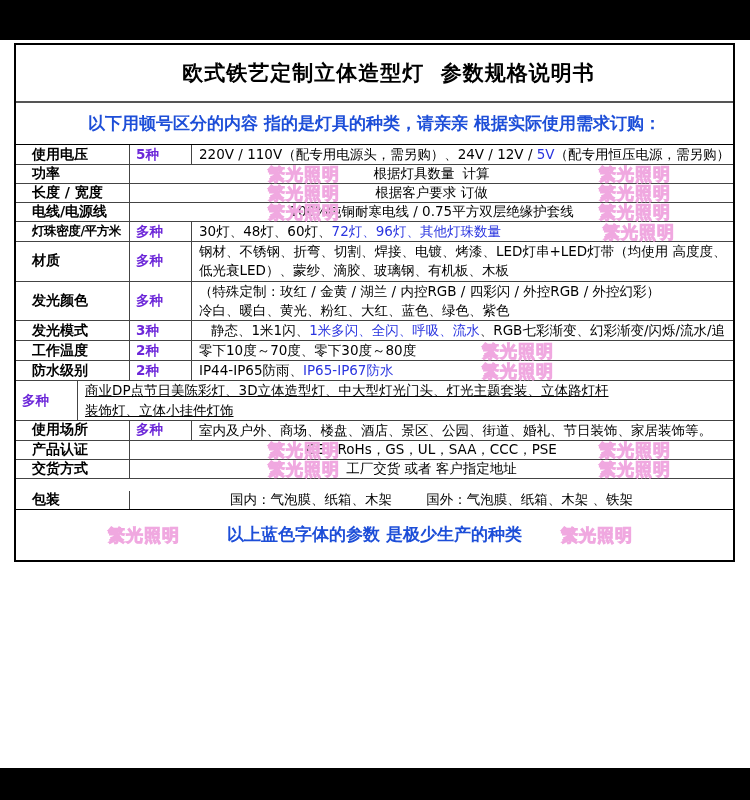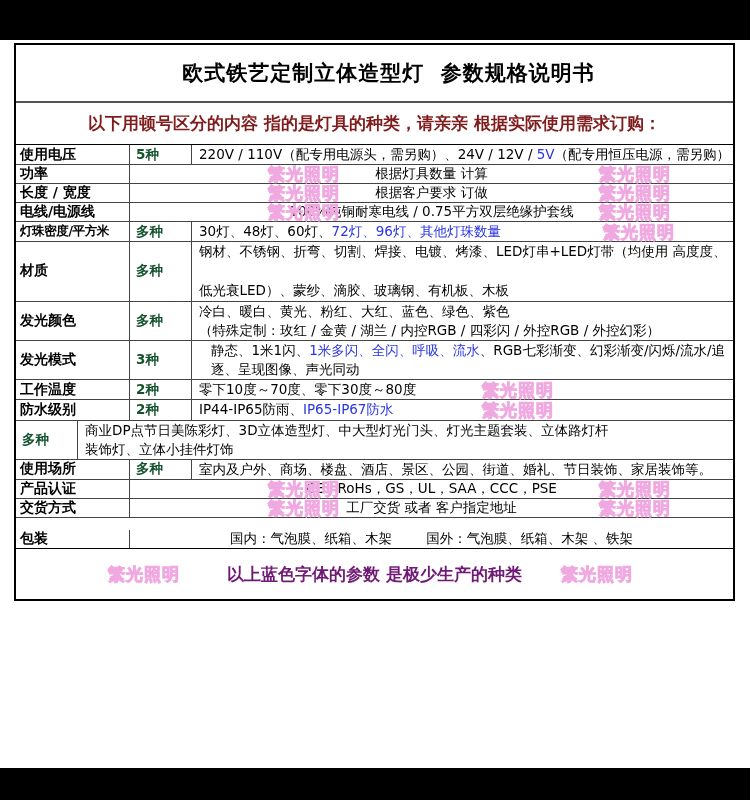--- a/index.html
+++ b/index.html
@@ -32,46 +32,46 @@
     white-space:pre;
   }
 
   
   .notice-row{
     height:41px;
     display:flex;align-items:center;justify-content:center;
     border-bottom:1.5px solid #000;
   }
   .notice-row .txt{
-    font-size:17px;font-weight:bold;color:#7f1d1d;white-space:pre;
+    font-size:17px;font-weight:bold;color:#1d4ed8;white-space:pre;
   }
 
   
   .row{
     display:flex;
     border-bottom:1.5px solid #444;
     box-sizing:border-box;
     position:relative;
   }
   .row:last-of-type{border-bottom:none;margin-top:12px;}
   .c-label{
     width:114px;flex:0 0 114px;
     border-right:1.5px solid #444;
     display:flex;align-items:center;
-    padding-left:4px;box-sizing:border-box;
+    padding-left:16px;box-sizing:border-box;
     font-size:14px;font-weight:bold;color:#000;
     white-space:nowrap;
   }
   .c-label.small{font-size:12.5px;letter-spacing:-0.4px;}
   .c-count{
     width:62px;flex:0 0 62px;
     border-right:1.5px solid #444;
     display:flex;align-items:center;
     padding-left:6px;box-sizing:border-box;
-    font-size:13.5px;font-weight:bold;color:#14532d;
+    font-size:13.5px;font-weight:bold;color:#6d28d9;
   }
   .c-val{
     flex:1 1 auto;
     display:flex;flex-direction:column;justify-content:flex-end;
     padding-left:7px;padding-right:16px;box-sizing:border-box;
     font-size:13.5px;color:#000;line-height:1.42;
   }
   .c-merged{
     flex:1 1 auto;
     display:flex;align-items:center;justify-content:center;
@@ -99,21 +99,21 @@
   .row-inline-wm{position:absolute;top:50%;transform:translateY(-50%);}
 
   
   .footer-row{
     height:50px;
     display:flex;align-items:center;justify-content:center;
     position:relative;
     border-top:1.5px solid #000;
   }
   .footer-row .txt{
-    font-size:17px;font-weight:bold;color:#701a75;white-space:pre;
+    font-size:17px;font-weight:bold;color:#1d4ed8;white-space:pre;
   }
   .footer-row .wm{position:absolute;top:50%;transform:translateY(-50%);}
   .fw-l{left:92px;}
   .fw-r{right:100px;}
 </style>
 </head>
 <body>
 
 <div class="band-top"></div>
 
@@ -133,21 +133,21 @@
         <div class="c-count">5种</div>
         <div class="c-val" style="position: relative;">
           <div class="line"><span>220V / 110V（配专用电源头，需另购）、24V / 12V / </span><span class="blue">5V</span><span>（配专用恒压电源，需另购）</span></div>
         </div>
       </div>
       <div class="row">
         <div class="c-label">功率</div>
         <div class="c-merged">
           <div class="wm wm-abs wm-mid-l">繁光照明</div>
           <div class="wm wm-abs wm-mid-r">繁光照明</div>
-          <span style="white-space: pre;">根据灯具数量 计算</span>
+          <span style="white-space: pre; font-family: Liberation Mono, monospace;">根据灯具数量 计算</span>
         </div>
       </div>
       <div class="row">
         <div class="c-label">长度 / 宽度</div>
         <div class="c-merged">
           <div class="wm wm-abs wm-mid-l">繁光照明</div>
           <div class="wm wm-abs wm-mid-r">繁光照明</div>
           <span style="white-space: pre;">根据客户要求 订做</span>
         </div>
       </div>
@@ -163,60 +163,59 @@
         <div class="c-label small">灯珠密度/平方米</div>
         <div class="c-count">多种</div>
         <div class="c-val" style="position: relative;">
           <div class="line"><span>30灯、48灯、60灯、</span><span class="blue">72灯、96灯、其他灯珠数量</span></div>
         </div>
         <div class="wm wm-abs wm-r">繁光照明</div>
       </div>
       <div class="row">
         <div class="c-label">材质</div>
         <div class="c-count">多种</div>
-        <div class="c-val" style="position: relative; gap: 20px;">
+        <div class="c-val" style="position: relative;">
           <div class="line"><span>钢材、不锈钢、折弯、切割、焊接、电镀、烤漆、LED灯串+LED灯带（均使用 高度度、</span></div>
           <div class="line"><span>低光衰LED）、蒙纱、滴胶、玻璃钢、有机板、木板</span></div>
         </div>
       </div>
       <div class="row">
         <div class="c-label">发光颜色</div>
         <div class="c-count">多种</div>
         <div class="c-val" style="position: relative;">
+          <div class="line"><span>（特殊定制：玫红 / 金黄 / 湖兰 / 内控RGB / 四彩闪 / 外控RGB / 外控幻彩）</span></div>
           <div class="line"><span>冷白、暖白、黄光、粉红、大红、蓝色、绿色、紫色</span></div>
-          <div class="line"><span>（特殊定制：玫红 / 金黄 / 湖兰 / 内控RGB / 四彩闪 / 外控RGB / 外控幻彩）</span></div>
         </div>
       </div>
       <div class="row">
         <div class="c-label">发光模式</div>
         <div class="c-count">3种</div>
         <div class="c-val" style="position: relative; margin-left: 12px;">
           <div class="line"><span>静态、1米1闪、</span><span class="blue">1米多闪、全闪、呼吸、流水</span><span>、RGB七彩渐变、幻彩渐变/闪烁/流水/追</span></div>
-          <div class="line"><span>逐、呈现图像、声光同动</span></div>
         </div>
       </div>
       <div class="row">
         <div class="c-label">工作温度</div>
         <div class="c-count">2种</div>
         <div class="c-val" style="position: relative;">
           <div class="line"><span>零下10度～70度、零下30度～80度</span></div>
           <div class="wm row-inline-wm" style="left: 290px;">繁光照明</div>
         </div>
       </div>
       <div class="row">
         <div class="c-label">防水级别</div>
         <div class="c-count">2种</div>
         <div class="c-val" style="position: relative;">
           <div class="line"><span>IP44-IP65防雨、</span><span class="blue">IP65-IP67防水</span></div>
           <div class="wm row-inline-wm" style="left: 290px;">繁光照明</div>
         </div>
       </div>
       <div class="row">
         <div class="c-count">多种</div>
-        <div class="c-val" style="position: relative;">
+        <div class="c-val" style="position: relative; text-decoration: underline;">
           <div class="line"><span>商业DP点节日美陈彩灯、3D立体造型灯、中大型灯光门头、灯光主题套装、立体路灯杆</span></div>
           <div class="line"><span>装饰灯、立体小挂件灯饰</span></div>
         </div>
       </div>
       <div class="row">
         <div class="c-label">使用场所</div>
         <div class="c-count">多种</div>
         <div class="c-val" style="position: relative;">
           <div class="line"><span>室内及户外、商场、楼盘、酒店、景区、公园、街道、婚礼、节日装饰、家居装饰等。</span></div>
         </div>

